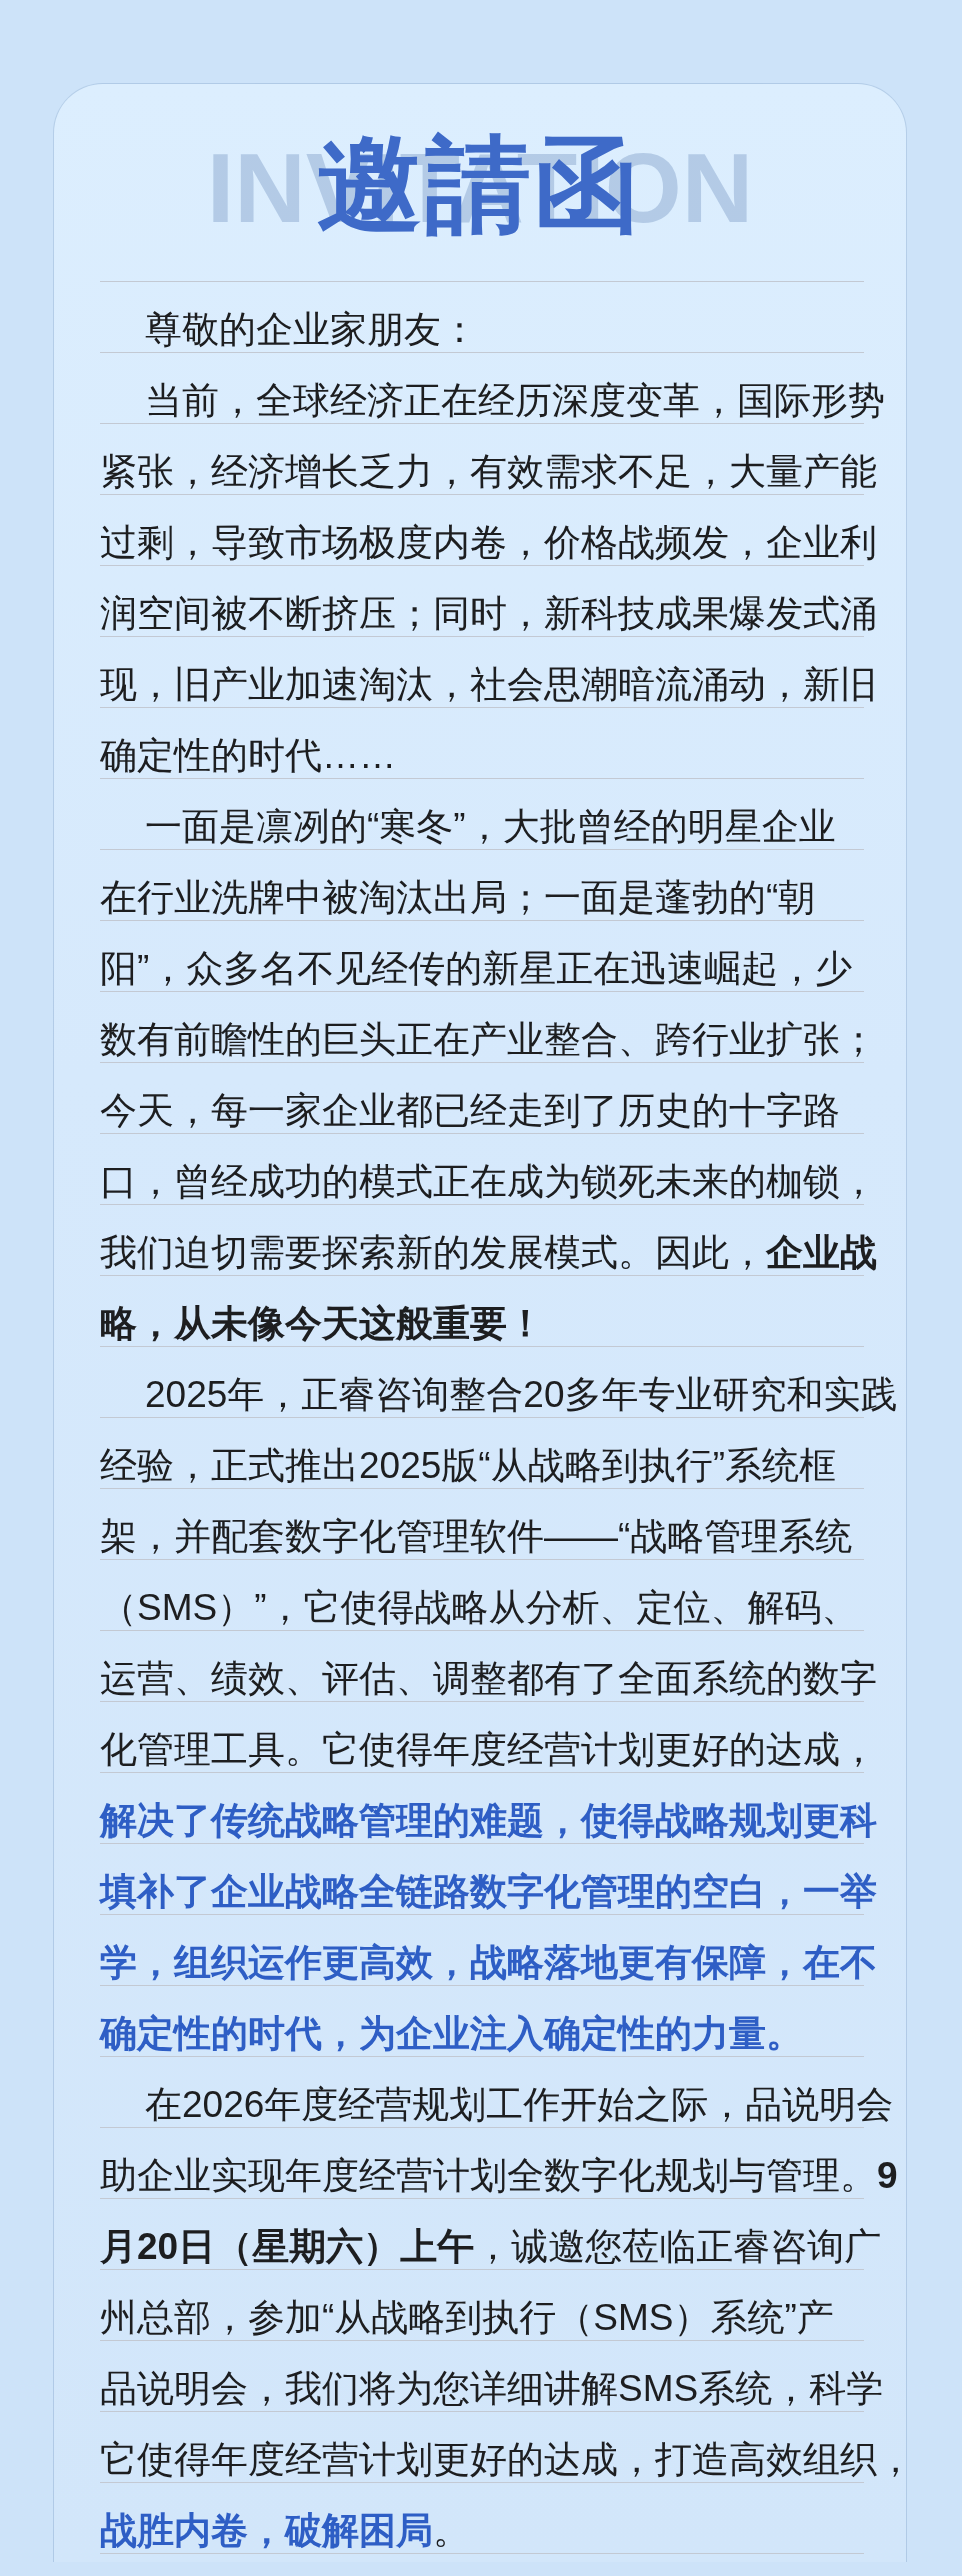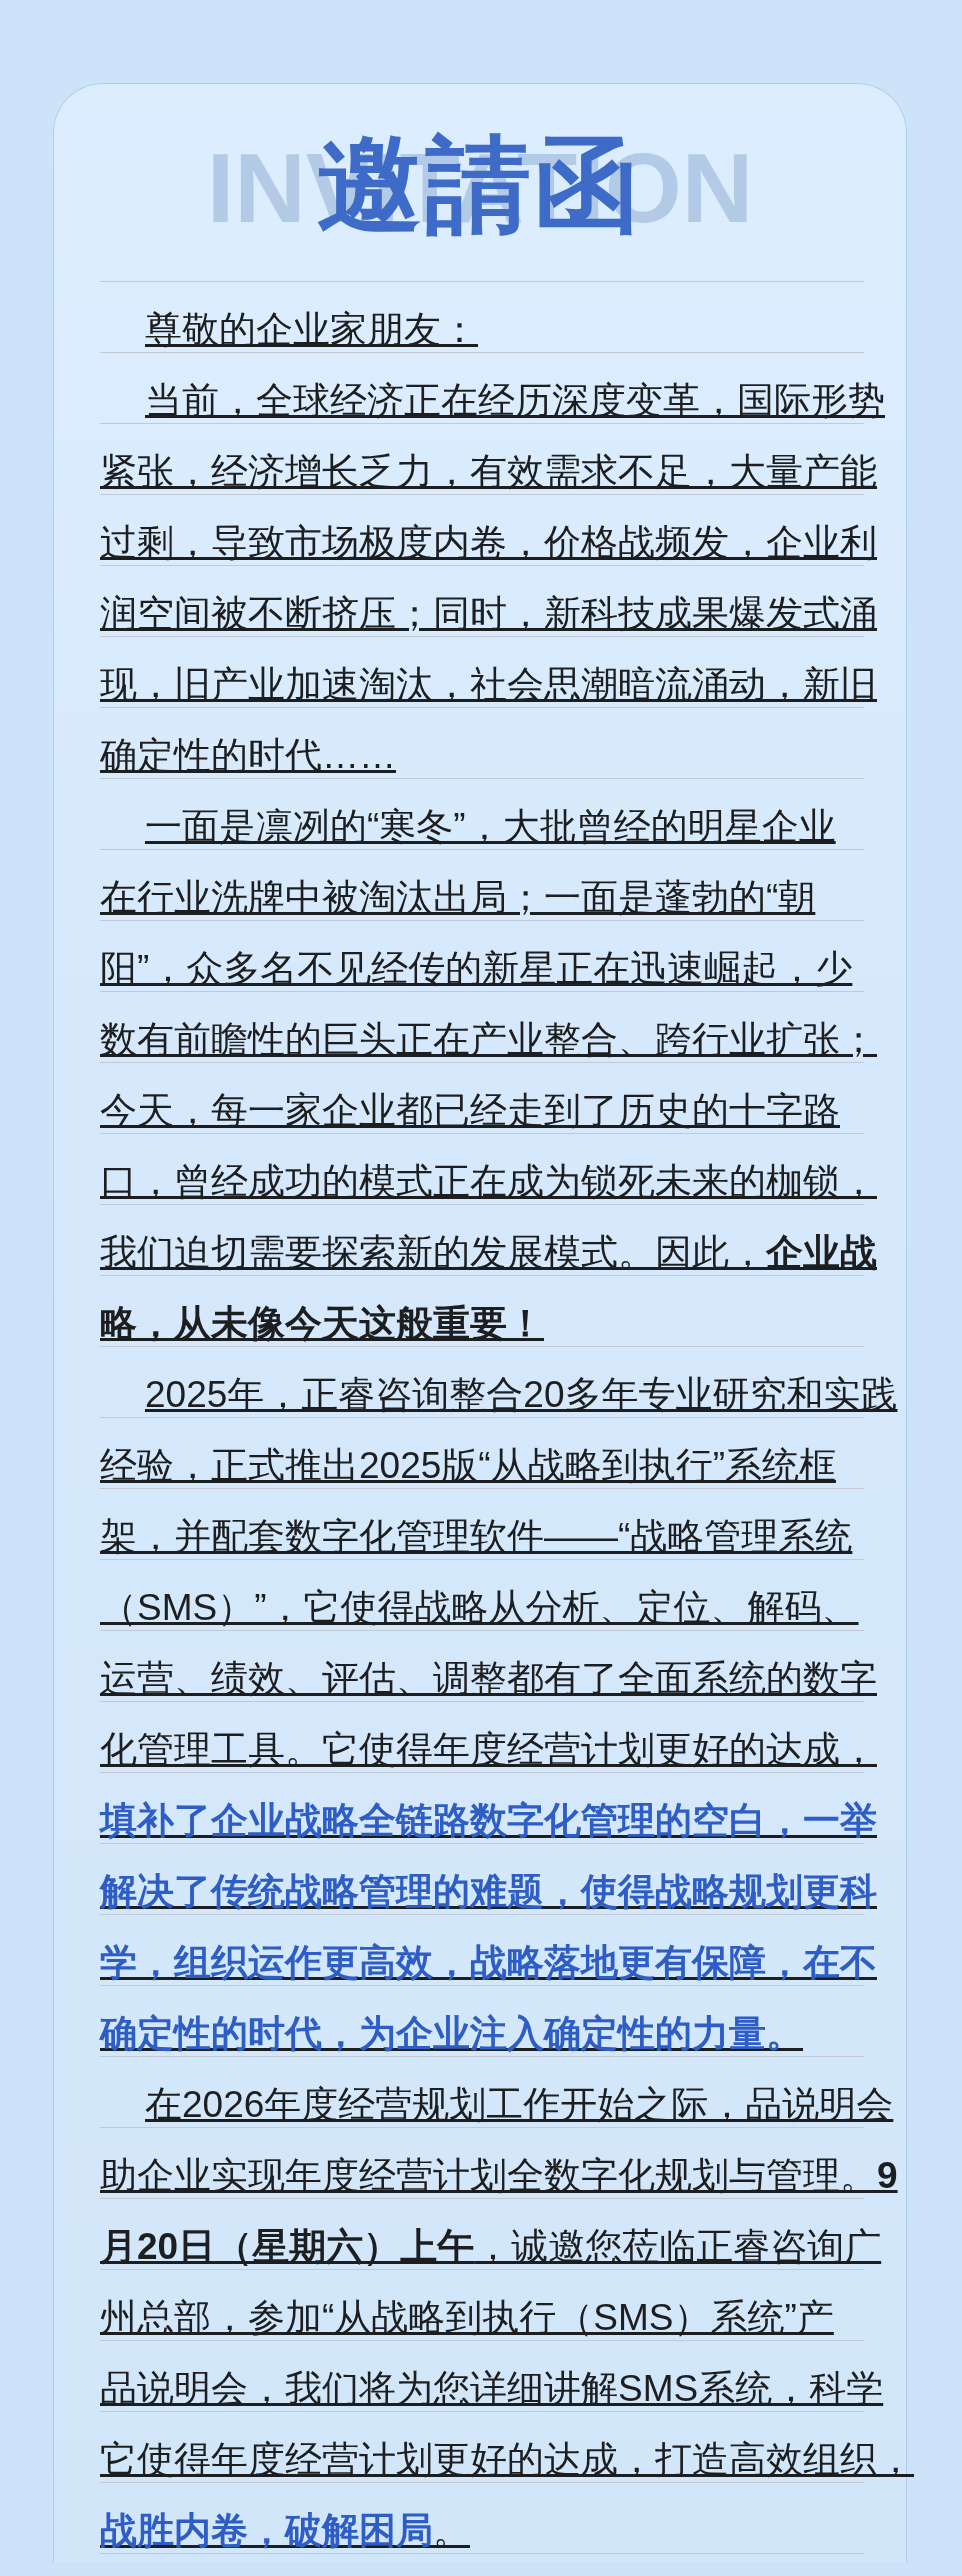--- a/index.html
+++ b/index.html
@@ -58,21 +58,20 @@
     border-bottom:0.9px solid var(--rule,#c3c9d3);
   }
   .line .txt{
     position:absolute;
     left:0;bottom:3.6px;
     font-size:37px;
     line-height:1;
     letter-spacing:0px;
     color:var(--ink,#1d1e20);
     white-space:nowrap;
-    text-decoration:underline;
   }
   .line .txt.indent{left:45px;}
   .txt span.n{font-weight:400;}
   .txt span.b{font-weight:700;}
   .txt span.bb{font-weight:700;color:var(--blue,#2e5ec5);}
 </style>
 </head>
 <body style="--bg-outer: #cde3f9; --rule: #c3c9d3; --ink: #1d1e20; --blue: #2e5ec5; --title-blue: #3e6ac8; --watermark: rgba(125,155,198,0.42);">
 
 <div class="card">
@@ -138,24 +137,24 @@
       <div class="line">
         <div class="txt"><span class="n">（SMS）”，它使得战略从分析、定位、解码、</span></div>
       </div>
       <div class="line">
         <div class="txt"><span class="n">运营、绩效、评估、调整都有了全面系统的数字</span></div>
       </div>
       <div class="line">
         <div class="txt"><span class="n">化管理工具。它使得年度经营计划更好的达成，</span></div>
       </div>
       <div class="line">
-        <div class="txt"><span class="bb">填补了企业战略全链路数字化管理的空白，一举</span></div>
+        <div class="txt"><span class="bb">解决了传统战略管理的难题，使得战略规划更科</span></div>
       </div>
       <div class="line">
-        <div class="txt"><span class="bb">解决了传统战略管理的难题，使得战略规划更科</span></div>
+        <div class="txt"><span class="bb">填补了企业战略全链路数字化管理的空白，一举</span></div>
       </div>
       <div class="line">
         <div class="txt"><span class="bb">学，组织运作更高效，战略落地更有保障，在不</span></div>
       </div>
       <div class="line">
         <div class="txt"><span class="bb">确定性的时代，为企业注入确定性的力量。</span></div>
       </div>
       <div class="line">
         <div class="txt indent"><span class="n">在2026年度经营规划工作开始之际，品说明会</span></div>
       </div>

